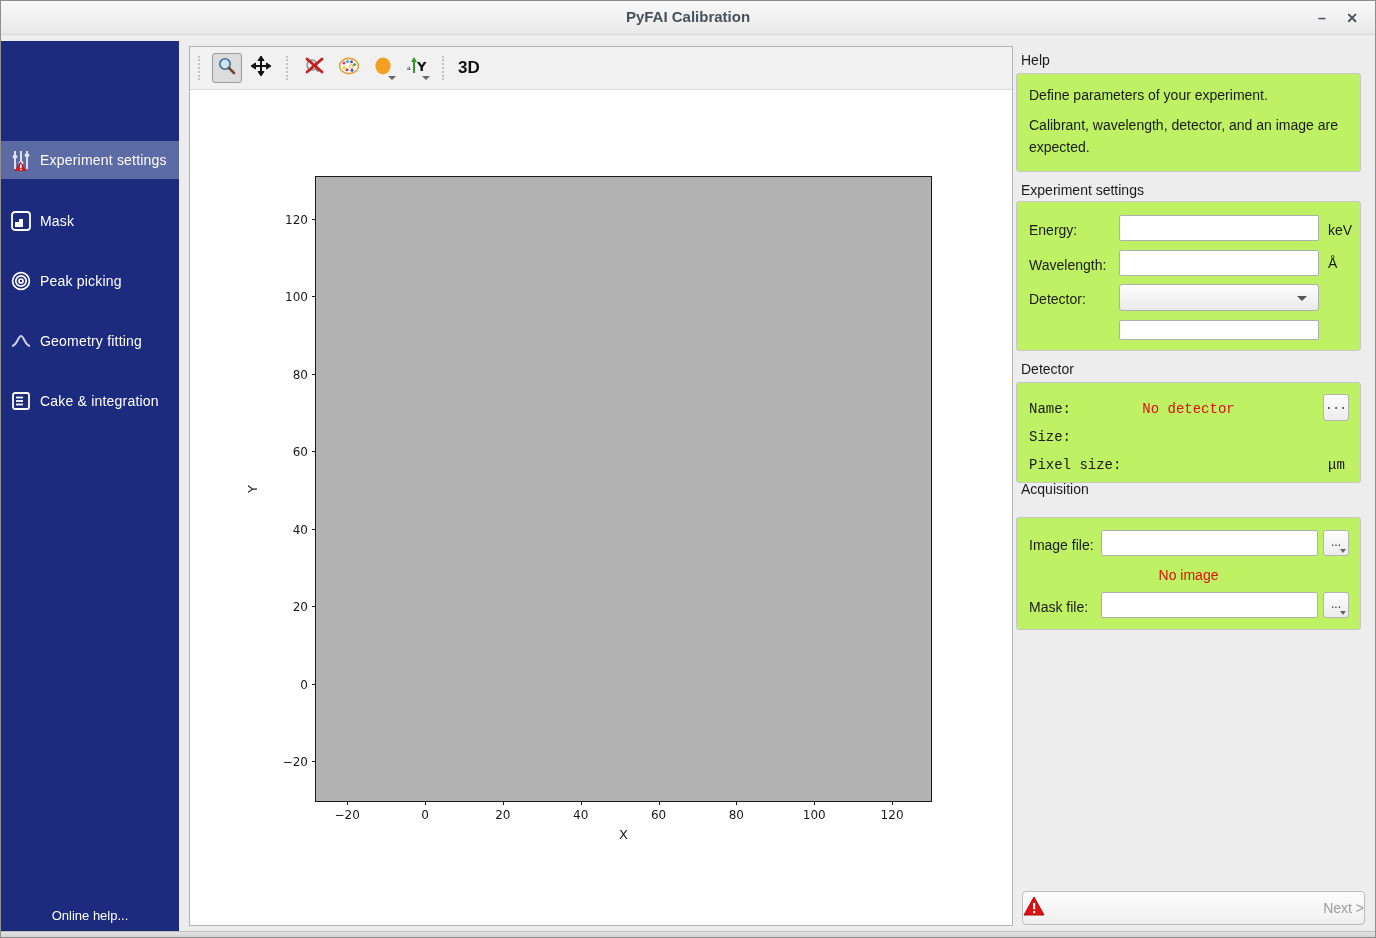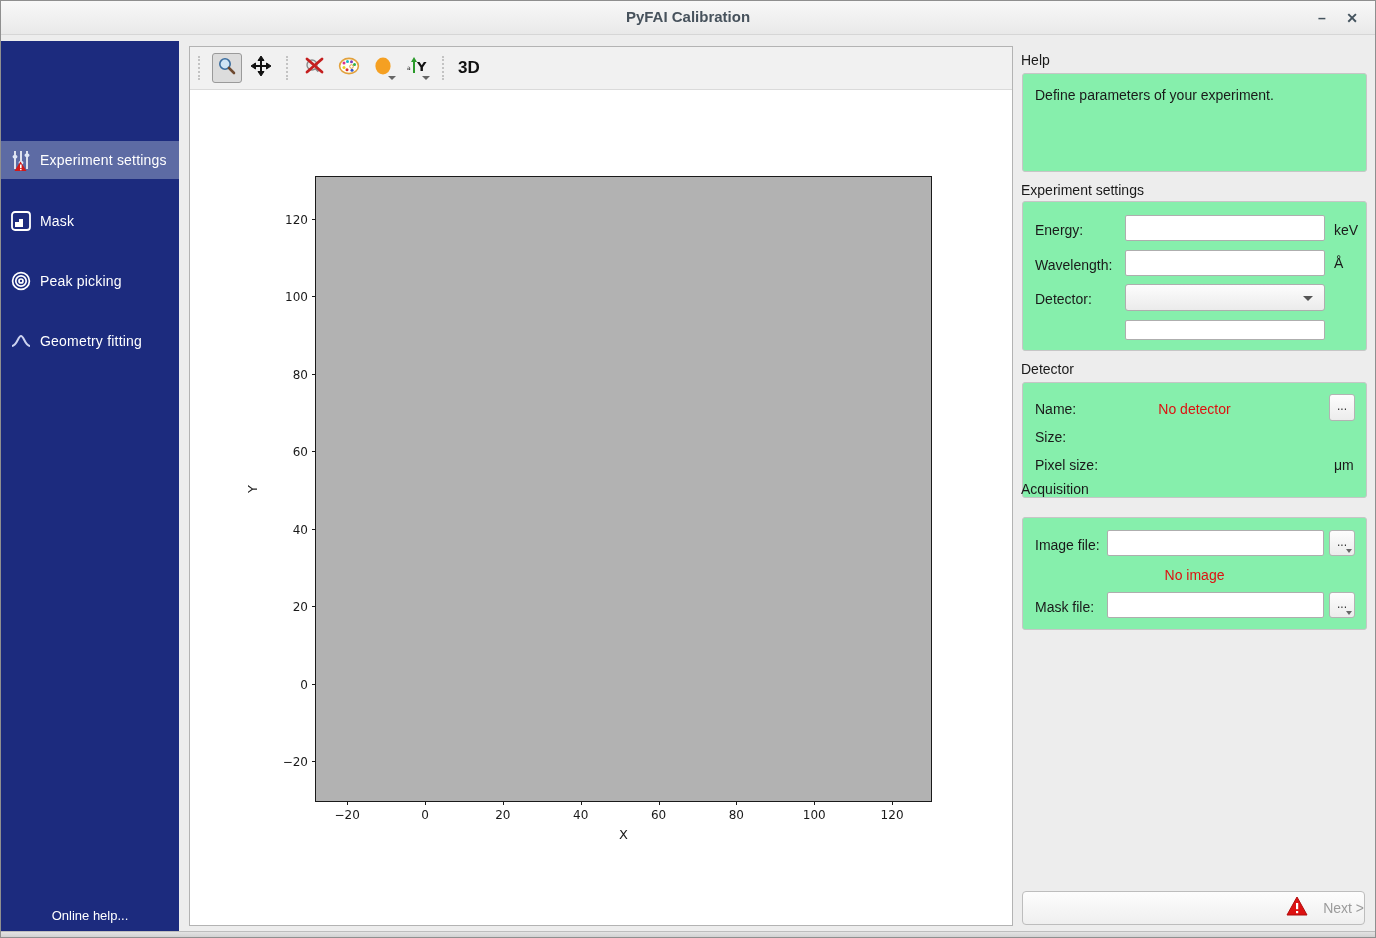--- a/index.html
+++ b/index.html
@@ -86,22 +86,22 @@
     font-family:"DejaVu Sans", sans-serif; font-size:13px; color:#1a1a1a;
   }
   #ylabel {
     position:absolute; left:-64px; top:50%; transform:translate(-50%,-50%) rotate(-90deg);
     font-family:"DejaVu Sans", sans-serif; font-size:13px; color:#1a1a1a;
   }
   
   #right-panel { position:absolute; left:1014px; top:45px; width:362px; height:885px; }
   .section-label { position:absolute; left:6px; font-size:14px; color:#1a1a1a; }
   .group-box {
-    position:absolute; left:7px; width:345px;
-    background:#86efac; border:1px solid #c6c6c6; border-radius:3px;
+    position:absolute; left:1px; width:345px;
+    background:#bef264; border:1px solid #c6c6c6; border-radius:3px;
   }
   .fld-label { position:absolute; left:12px; font-size:14px; color:#1a1a1a; }
   .unit { position:absolute; font-size:14px; color:#1a1a1a; }
   .text-input {
     position:absolute; background:#fff; border:1px solid #aeaeae; border-radius:2px;
     font-size:13px; padding:0 5px; outline:none; font-family:"Liberation Sans",sans-serif;
   }
   .combo {
     position:absolute; background:linear-gradient(#fdfdfd,#ebebeb);
     border:1px solid #aeaeae; border-radius:3px; cursor:pointer;
@@ -118,21 +118,21 @@
   }
   .mini-dd {
     position:absolute; right:2px; bottom:2px; width:0; height:0;
     border-left:3.5px solid transparent; border-right:3.5px solid transparent;
     border-top:4px solid #666;
   }
   .error-text { color:#dd1111; font-size:14px; }
   #next-button {
     position:absolute; left:7px; top:845px; width:343px; height:34px;
     background:linear-gradient(#fdfdfd,#efefef); border:1px solid #bdbdbd; border-radius:4px;
-    display:flex; align-items:center; justify-content:flex-end; gap:15px; cursor:pointer;
+    display:flex; align-items:center; justify-content:space-between; gap:15px; cursor:pointer;
   }
   #next-button .next-label { font-size:14px; color:#9b9b9b; }
   
   #bottom-strip {
     position:absolute; left:0; top:930px; width:100%; height:8px;
     background:linear-gradient(#e3e3e3,#cbcbcb); border-top:1px solid #bdbdbd;
   }
 </style>
 </head>
 <body>
@@ -187,20 +187,31 @@
       <span class="side-icon">
         <svg width="22" height="22" viewBox="0 0 22 22">
           <circle cx="11" cy="11" r="8.4" fill="none" stroke="#fff" stroke-width="1.7"></circle>
           <circle cx="11" cy="11" r="5.2" fill="none" stroke="#fff" stroke-width="1.7"></circle>
           <circle cx="11" cy="11" r="2" fill="none" stroke="#fff" stroke-width="1.7"></circle>
         </svg>
       </span>
       <span class="side-label">Peak picking</span>
     </div>
 
+    <div class="side-item" style="top:341px">
+      <span class="side-icon">
+        <svg width="22" height="22" viewBox="0 0 22 22">
+          <rect x="3" y="3" width="16" height="16" rx="2" fill="none" stroke="#fff" stroke-width="1.8"></rect>
+          <line x1="6" y1="7.5" x2="13" y2="7.5" stroke="#fff" stroke-width="1.8"></line>
+          <line x1="6" y1="11" x2="13" y2="11" stroke="#fff" stroke-width="1.8"></line>
+          <line x1="6" y1="14.5" x2="13" y2="14.5" stroke="#fff" stroke-width="1.8"></line>
+        </svg>
+      </span>
+      <span class="side-label">Cake &amp; integration</span>
+    </div>
 
     <div id="online-help">Online help...</div>
   </div>
 
   <div id="plot-panel">
     <div id="plot-toolbar">
       <div class="tb-sep"></div>
 
       <div class="tb-btn active">
         <span>
@@ -315,20 +326,21 @@
         <div class="tick-y" style="bottom: 93.1677%;"></div>
         <div class="ticklabel-y" style="bottom: 93.1677%;">120</div>
       </div>
   </div>
 
   <div id="right-panel">
 
     <div class="section-label" style="top:6px">Help</div>
     <div class="group-box" style="top:27px; height:99px; padding:13px 12px;">
       <div style="font-size:14px; color:#1a1a1a; margin-bottom:11px;">Define parameters of your experiment.</div>
+      <div style="font-size:14px; color:#1a1a1a; line-height:22px; width:320px;">Calibrant, wavelength, detector, and an image are expected.</div>
     </div>
 
     <div class="section-label" style="top:136px">Experiment settings</div>
     <div class="group-box" style="top:155px; height:150px;">
       <div class="fld-label" style="top:20px">Energy:</div>
       <input class="text-input" style="left: 102px; top: 13px; width: 200px; height: 26px;" value="">
       <div class="unit" style="left:311px; top:20px">keV</div>
 
       <div class="fld-label" style="top:55px">Wavelength:</div>
       <input class="text-input" style="left: 102px; top: 48px; width: 200px; height: 26px;" value="">
@@ -336,21 +348,21 @@
 
       <div class="fld-label" style="top:89px">Detector:</div>
       <div class="combo" style="left:102px; top:82px; width:200px; height:27px;">
         <span style="position:absolute; left:6px; top:5px; font-size:13px; color:#222;"></span>
         <span class="combo-arrow"></span>
       </div>
       <input class="text-input" style="left: 102px; top: 118px; width: 200px; height: 20px;" value="">
     </div>
 
     <div class="section-label" style="top:315px">Detector</div>
-    <div class="group-box" style="top:336px; height:116px;">
+    <div class="group-box" style="top:336px; height:101px;font-family:Liberation Mono, monospace;">
       <div class="fld-label" style="top:18px">Name:</div>
       <div class="error-text" style="position:absolute; left:0; width:100%; top:18px; text-align:center;">No detector</div>
       <div class="mini-btn" style="left:306px; top:11px;">
         <span>...</span>
       </div>
       <div class="fld-label" style="top:46px">Size:</div>
       <div class="fld-label" style="top:74px">Pixel size:</div>
       <div class="unit" style="left:311px; top:74px">μm</div>
     </div>
 

